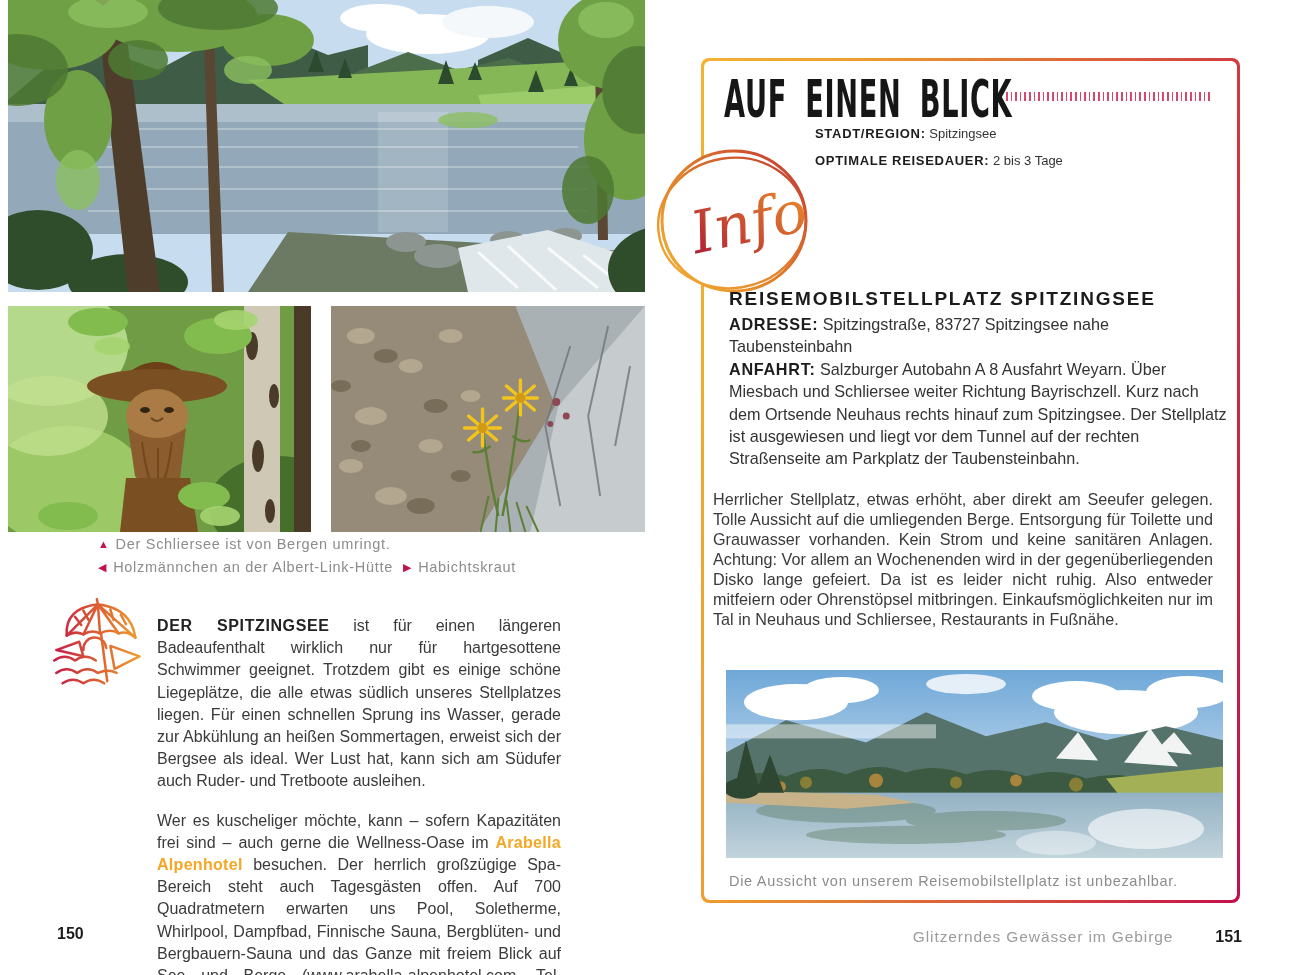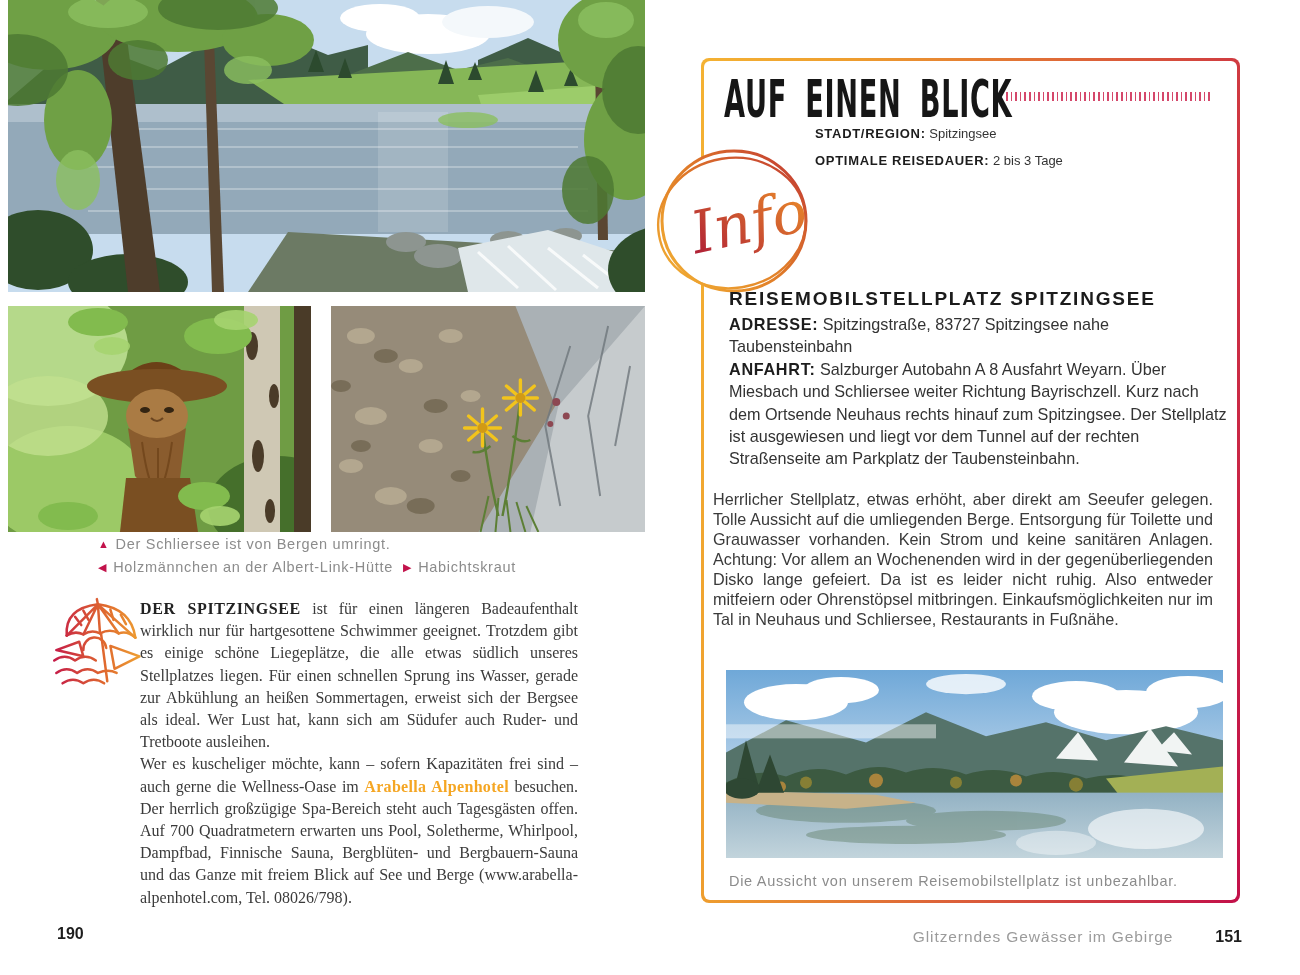--- a/index.html
+++ b/index.html
@@ -19,21 +19,21 @@
                   letter-spacing:.7px;margin-left:40px; }
   .caption-1 { top:536px; }
   .caption-2 { top:559px; }
   .cap-marker { color:#c2124b; font-size:11px; position:relative; top:-1px; margin-right:6px; }
   .cap-marker.second { margin-left:10px; }
 
   
   .umbrella-icon { position:absolute; left:48px; top:596px; width:104px; height:96px; }
   .article { position:absolute; left:140px; top:598px; width:438px;
              font-size:16px; line-height:22.2px; color:#3a3a3a; text-align:justify; }
-  .article p { margin:0;font-family:Liberation Serif, serif; }
+  .article p { margin:17px; }
   .lead { font-weight:bold; color:#222; letter-spacing:.6px; }
   .hotel-link { color:#f5a623; font-weight:bold; letter-spacing:.3px; }
 
   .page-num { position:absolute; font-size:16px; font-weight:bold; color:#1d1d1d; }
   .page-num-left { left:57px; top:925px; }
 
   
   .info-box { position:absolute; left:701px; top:58px; width:539px; height:845px;
               background:linear-gradient(100deg,#f4b233 0%,#ee9d2e 22%,#da5a3a 62%,#c2104a 100%);
               border-radius:8px; }
@@ -300,21 +300,21 @@
           <path d="M14,84 Q24,77 34,84 Q44,77 54,84"></path>
         </g>
       </svg>
     </div>
 
     <div class="article">
       <p><span class="lead">DER SPITZINGSEE</span><span> ist für einen längeren Badeaufenthalt wirklich nur für hartgesottene Schwimmer geeignet. Trotzdem gibt es einige schöne Liegeplätze, die alle etwas südlich unseres Stellplatzes liegen. Für einen schnellen Sprung ins Wasser, gerade zur Abkühlung an heißen Sommertagen, erweist sich der Bergsee als ideal. Wer Lust hat, kann sich am Südufer auch Ruder- und Tretboote ausleihen.</span></p>
       <p><span>Wer es kuscheliger möchte, kann – sofern Kapazitäten frei sind – auch gerne die Wellness-Oase im </span><span class="hotel-link">Arabella Alpenhotel</span><span> besuchen. Der herrlich großzügige Spa-Bereich steht auch Tagesgästen offen. Auf 700 Quadratmetern erwarten uns Pool, Soletherme, Whirlpool, Dampfbad, Finnische Sauna, Bergblüten- und Bergbauern-Sauna und das Ganze mit freiem Blick auf See und Berge (www.arabella-alpenhotel.com, Tel. 08026/798).</span></p>
     </div>
 
-    <div class="page-num page-num-left">190</div>
+    <div class="page-num page-num-left">150</div>
   </div>
 
   <div>
 
     <div class="info-box">
       <div class="info-box-inner">
 
         <div class="box-title-row">
           <div class="box-title-wrap">
             <span class="box-title">AUF EINEN BLICK</span>

